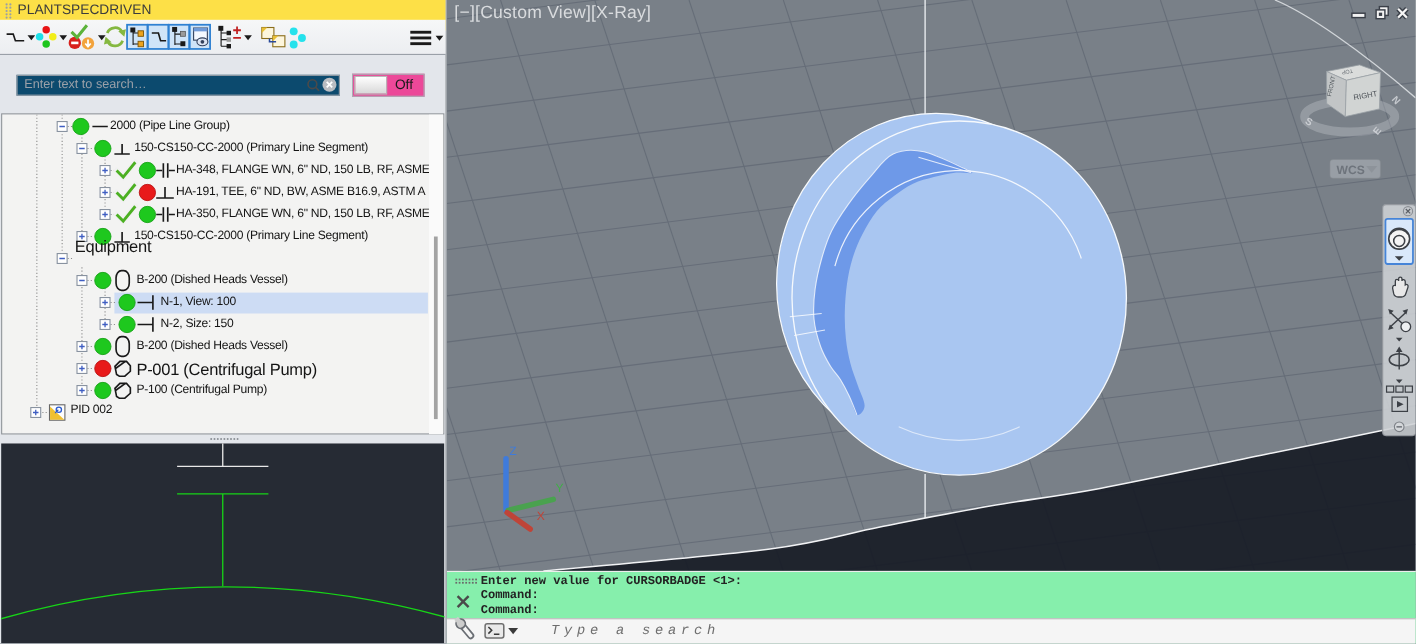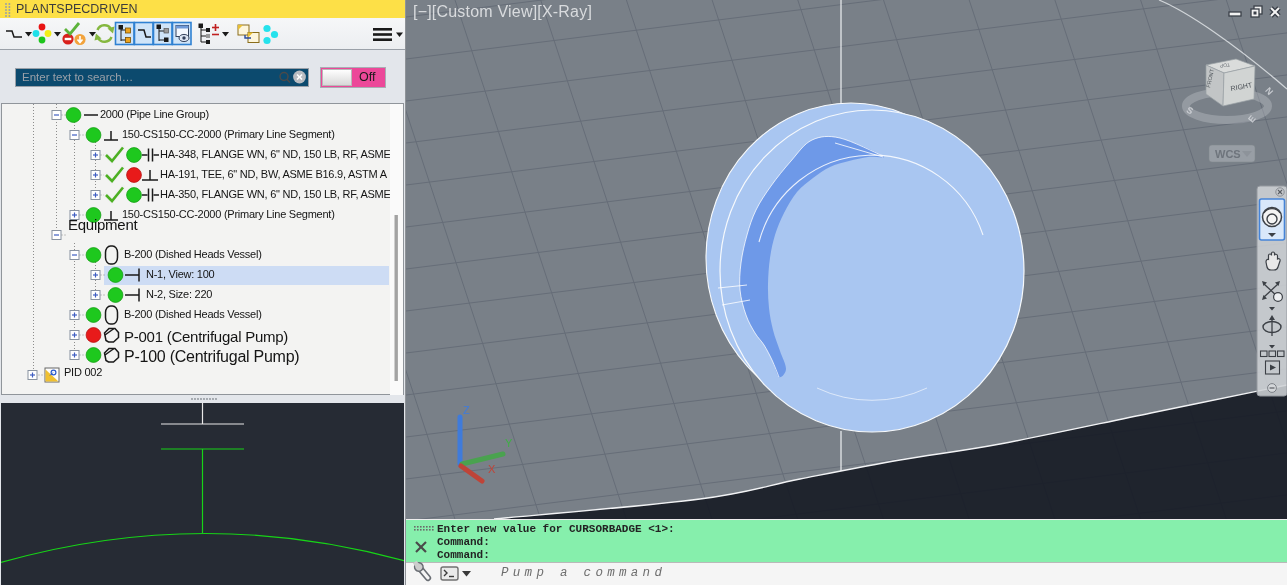--- a/index.html
+++ b/index.html
@@ -161,21 +161,21 @@
   </svg>
   <div style="position:absolute;left:31px;top:3px;font-family:'Liberation Mono',monospace;font-size:11px;font-weight:bold;line-height:12.8px;color:#232323;white-space:pre">Enter new value for CURSORBADGE &lt;1&gt;:
 Command:
 Command:</div>
   <svg width="70" height="24" viewBox="0 0 70 24" style="position:absolute;left:30px;top:42px">
     <rect x="5" y="5" width="17" height="13" rx="2" fill="#e9e9e9" stroke="#707070" stroke-width="1.4"></rect>
     <path d="M8,8 l3,3 l-3,3" fill="none" stroke="#3a3a3a" stroke-width="1.4"></path>
     <line x1="13" y1="14.5" x2="18" y2="14.5" stroke="#3a3a3a" stroke-width="1.4"></line>
     <polygon points="26,9 35,9 30.5,14.5" fill="#3a3a3a"></polygon>
   </svg>
-  <div style="position:absolute;left:95px;top:46px;font-family:'Liberation Mono',monospace;font-style:italic;font-size:12.5px;letter-spacing:4.3px;color:#6e6e6e">Pump a command</div>
+  <div style="position:absolute;left:95px;top:46px;font-family:'Liberation Mono',monospace;font-style:italic;font-size:12.5px;letter-spacing:4.3px;color:#6e6e6e">Type a search</div>
 </div>
 
 <div style="position:absolute;left:0;top:0;width:406px;height:585px;background:#e3e6eb;border-right:1px solid #8f9398">
   <div style="position:absolute;left:0;top:0;width:405px;height:28px;background:#fde047;border-bottom:1px solid #c0c0c0">
     <div style="position:absolute;left:16px;top:2px;font-size:12.5px;color:#3c3c3c">PLANTSPECDRIVEN</div>
     <svg width="12" height="16" viewBox="0 0 12 16" style="position:absolute;left:4px;top:2px">
       <circle cx="2.0" cy="2" r="1" fill="#9aa0a6"></circle>
           <circle cx="2.0" cy="5" r="1" fill="#9aa0a6"></circle>
           <circle cx="2.0" cy="8" r="1" fill="#9aa0a6"></circle>
           <circle cx="2.0" cy="11" r="1" fill="#9aa0a6"></circle>
@@ -396,24 +396,24 @@
   <div style="position:absolute;left:0;top:103px;width:390px;height:320px;overflow:hidden">
         <div style="position:absolute;left:100px;top:5px;font-size:11px;letter-spacing:-0.25px;color:#141414;white-space:nowrap">2000 (Pipe Line Group)</div>
 <div style="position:absolute;left:122px;top:25px;font-size:11px;letter-spacing:-0.25px;color:#141414;white-space:nowrap">150-CS150-CC-2000 (Primary Line Segment)</div>
 <div style="position:absolute;left:160px;top:45px;font-size:11px;letter-spacing:-0.25px;color:#141414;white-space:nowrap">HA-348, FLANGE WN, 6" ND, 150 LB, RF, ASME</div>
 <div style="position:absolute;left:160px;top:65px;font-size:11px;letter-spacing:-0.25px;color:#141414;white-space:nowrap">HA-191, TEE, 6" ND, BW, ASME B16.9, ASTM A</div>
 <div style="position:absolute;left:160px;top:85px;font-size:11px;letter-spacing:-0.25px;color:#141414;white-space:nowrap">HA-350, FLANGE WN, 6" ND, 150 LB, RF, ASME</div>
 <div style="position:absolute;left:122px;top:105px;font-size:11px;letter-spacing:-0.25px;color:#141414;white-space:nowrap">150-CS150-CC-2000 (Primary Line Segment)</div>
 <div style="position:absolute;left:68px;top:113px;font-size:15px;letter-spacing:-0.25px;color:#141414;white-space:nowrap">Equipment</div>
 <div style="position:absolute;left:124px;top:145px;font-size:11px;letter-spacing:-0.25px;color:#141414;white-space:nowrap">B-200 (Dished Heads Vessel)</div>
 <div style="position:absolute;left:146px;top:165px;font-size:11px;letter-spacing:-0.25px;color:#141414;white-space:nowrap">N-1, View: 100</div>
-<div style="position:absolute;left:146px;top:185px;font-size:11px;letter-spacing:-0.25px;color:#141414;white-space:nowrap">N-2, Size: 220</div>
+<div style="position:absolute;left:146px;top:185px;font-size:11px;letter-spacing:-0.25px;color:#141414;white-space:nowrap">N-2, Size: 150</div>
 <div style="position:absolute;left:124px;top:205px;font-size:11px;letter-spacing:-0.25px;color:#141414;white-space:nowrap">B-200 (Dished Heads Vessel)</div>
 <div style="position:absolute;left:124px;top:225px;font-size:15px;letter-spacing:-0.25px;color:#141414;white-space:nowrap">P-001 (Centrifugal Pump)</div>
-<div style="position:absolute;left:124px;top:245px;font-size:16px;letter-spacing:-0.25px;color:#141414;white-space:nowrap">P-100 (Centrifugal Pump)</div>
+<div style="position:absolute;left:124px;top:245px;font-size:11px;letter-spacing:-0.25px;color:#141414;white-space:nowrap">P-100 (Centrifugal Pump)</div>
 <div style="position:absolute;left:64px;top:263px;font-size:11px;letter-spacing:-0.25px;color:#141414;white-space:nowrap">PID 002</div>
       </div>
   <svg width="30" height="6" viewBox="0 0 30 6" style="position:absolute;left:190px;top:397px">
     <circle cx="2" cy="2" r="0.9" fill="#8a8f95"></circle>
         <circle cx="5" cy="2" r="0.9" fill="#8a8f95"></circle>
         <circle cx="8" cy="2" r="0.9" fill="#8a8f95"></circle>
         <circle cx="11" cy="2" r="0.9" fill="#8a8f95"></circle>
         <circle cx="14" cy="2" r="0.9" fill="#8a8f95"></circle>
         <circle cx="17" cy="2" r="0.9" fill="#8a8f95"></circle>
         <circle cx="20" cy="2" r="0.9" fill="#8a8f95"></circle>

